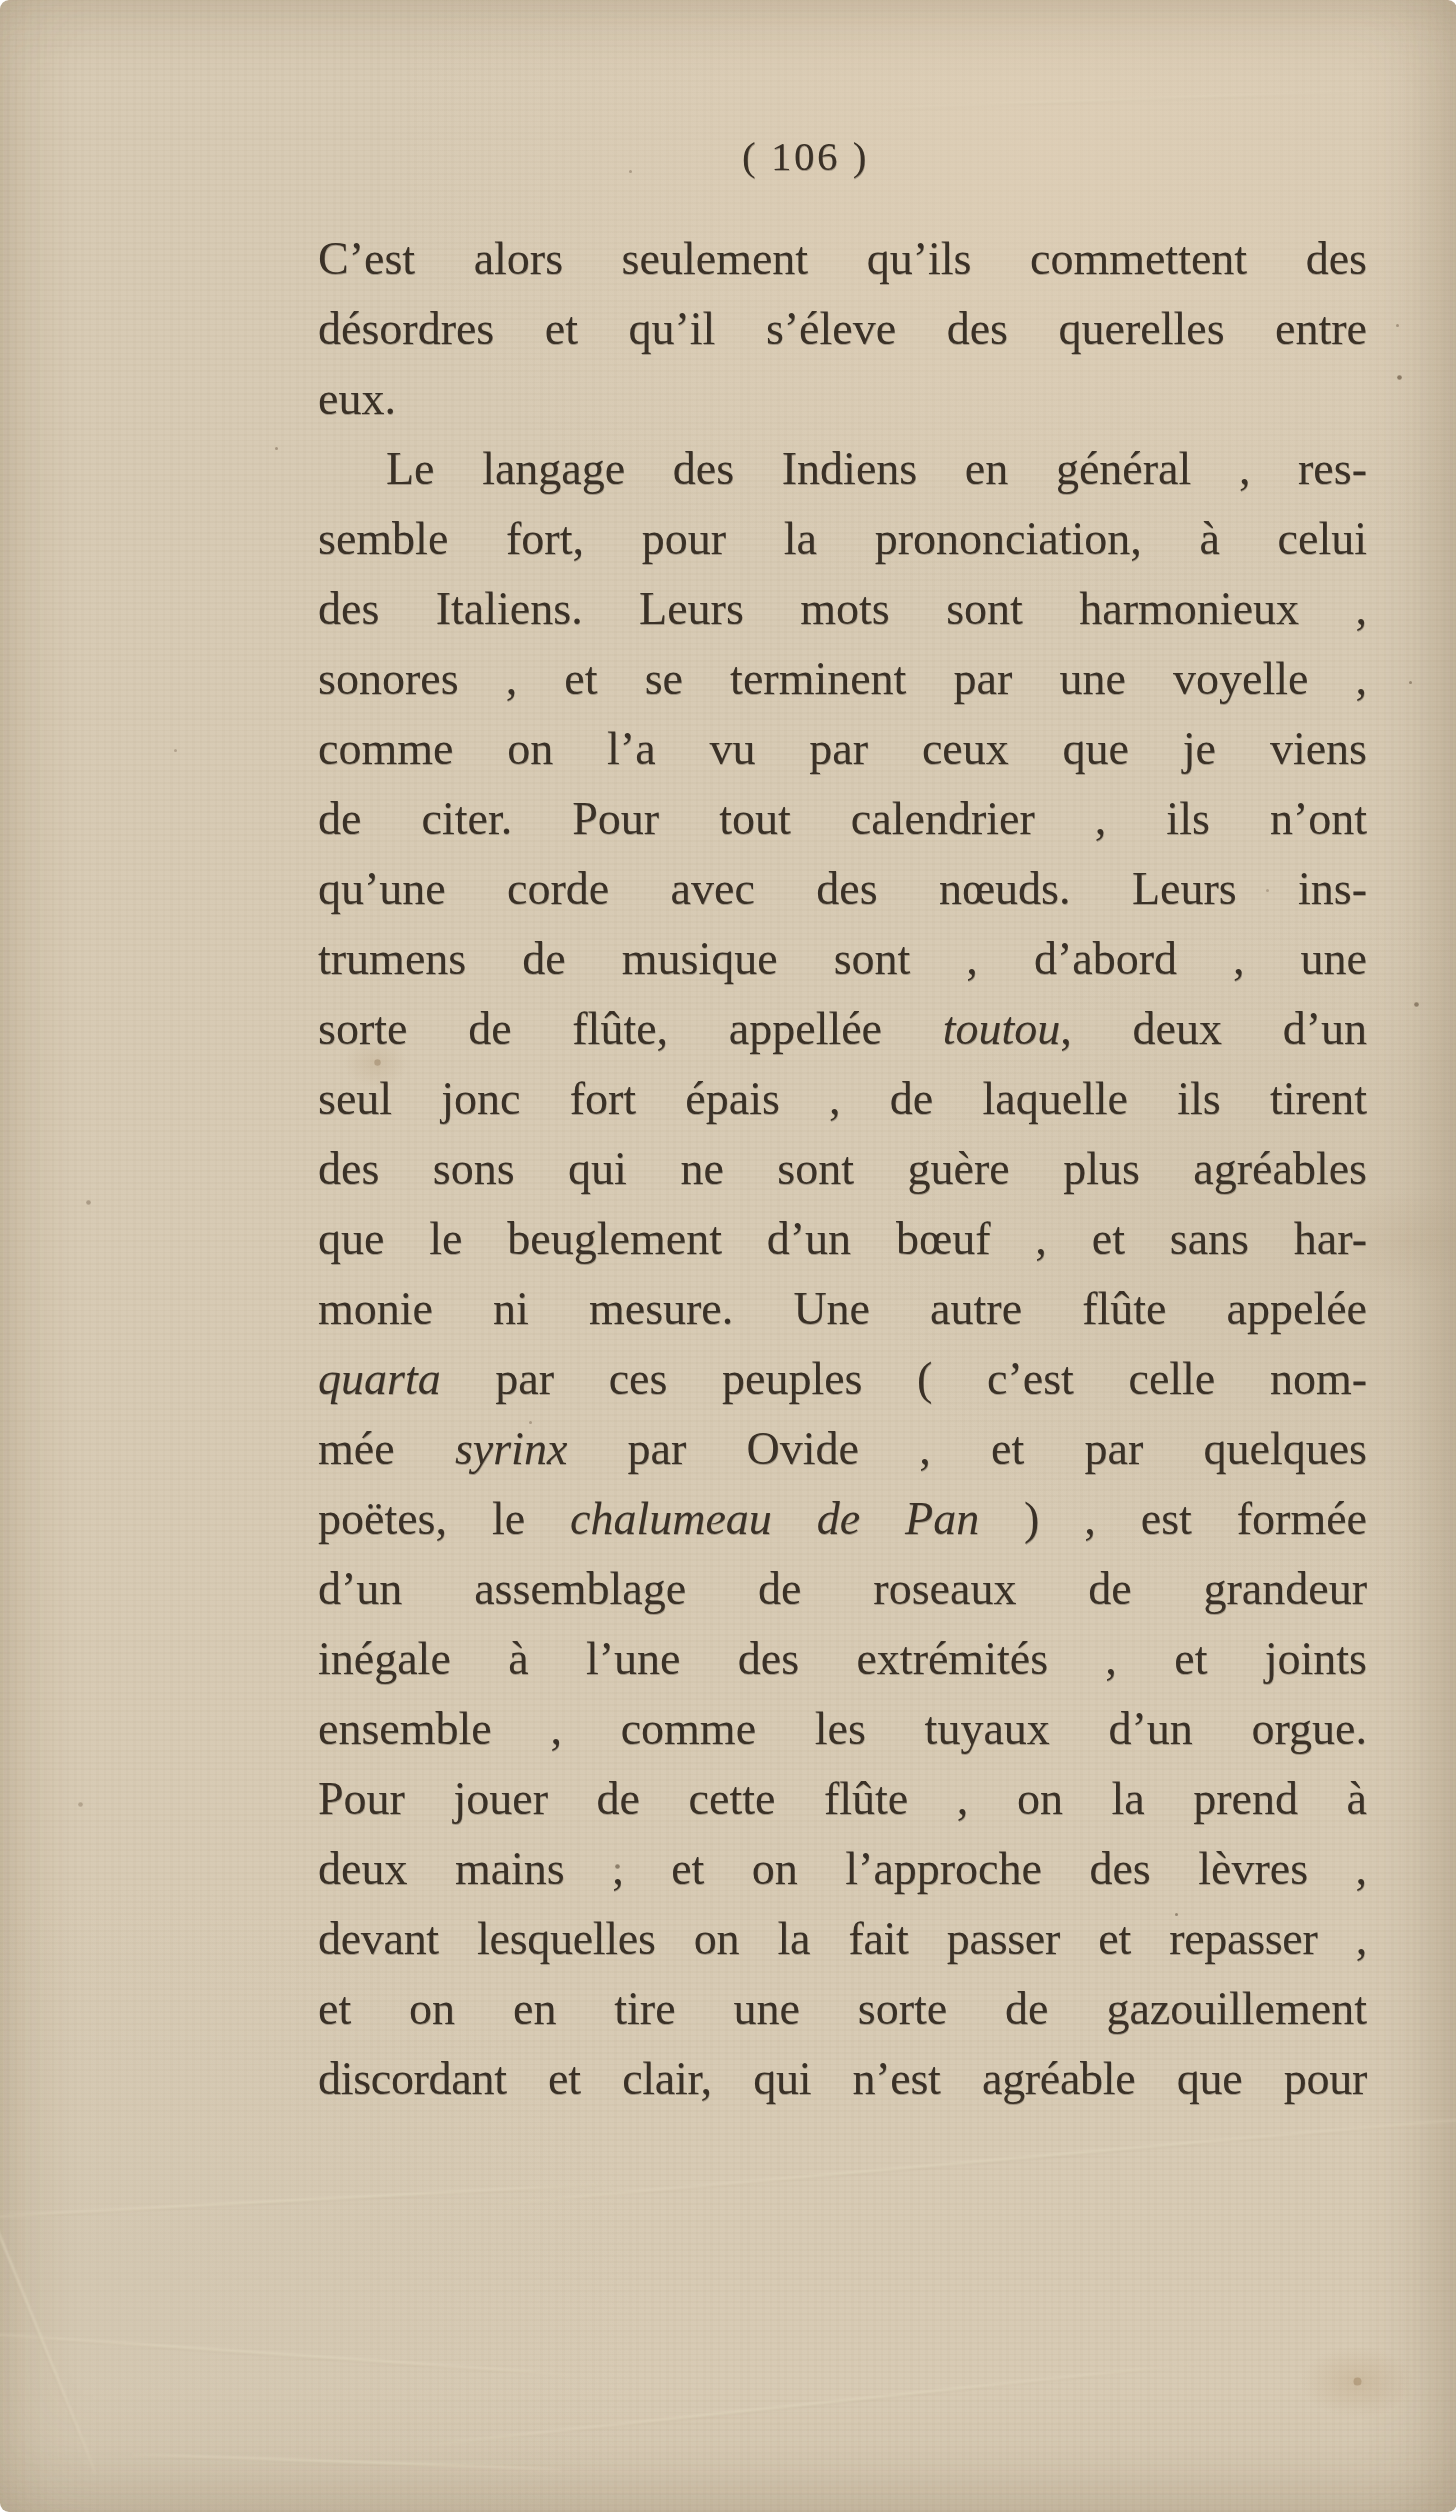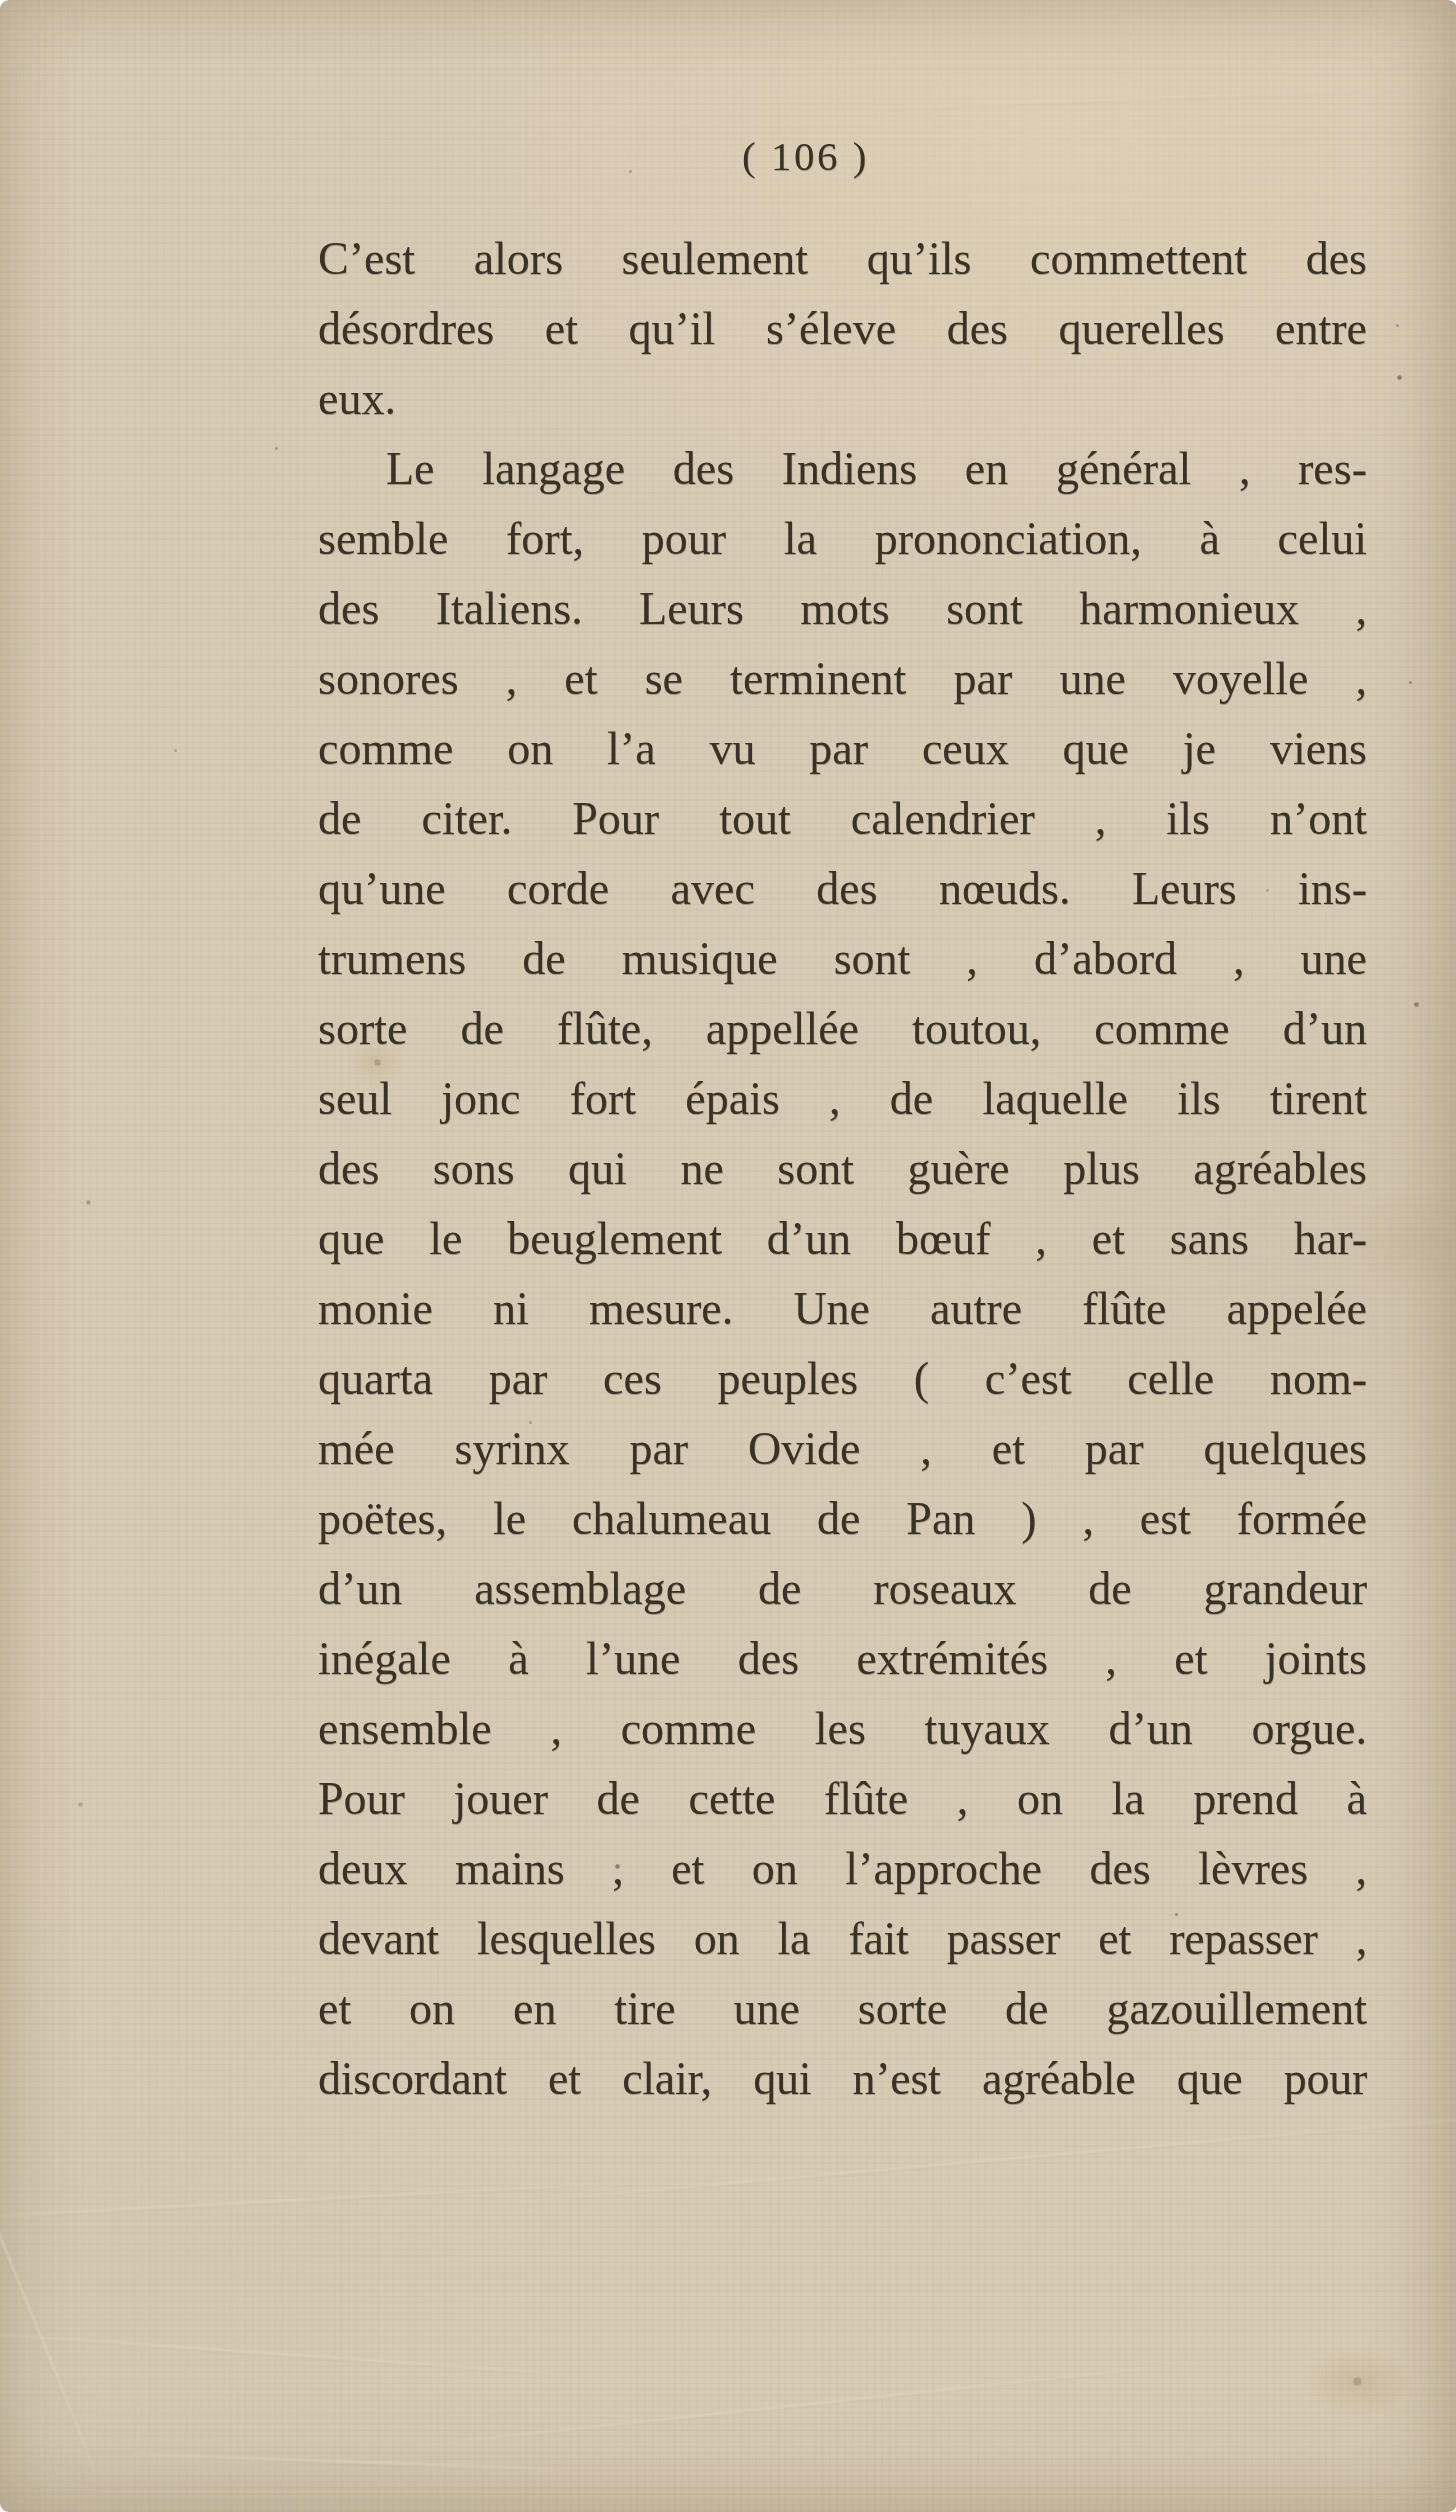--- a/index.html
+++ b/index.html
@@ -54,21 +54,21 @@
     text-shadow: 0.4px 0.7px 0.6px rgba(58,49,39,.33);
   }
   .line {
     text-align: justify;
     text-align-last: justify;
     white-space: normal;
   }
   .line.end  { text-align-last: left; }
   .line.indent { text-indent: 68px; }
   .line.tight { word-spacing: -4.1px; letter-spacing: -0.3px; }
-  .it { }
+  .it { font-style: italic; }
   .crease {
     position: absolute;
     height: 2.5px;
     border-radius: 50%;
     background: linear-gradient(to bottom, rgba(240,230,208,.85), rgba(150,130,100,.28));
     filter: blur(0.8px);
     pointer-events: none;
   }
   .c1 { left: -33px;  top: 2200px; width: 645px;  transform: rotate(-3deg); }
   .c2 { left: 496px;  top: 2159px; width: 1009px; transform: rotate(-5deg); }
@@ -114,21 +114,21 @@
       <div class="line"><span>désordres et qu’il s’éleve des querelles entre</span></div>
       <div class="line end"><span>eux.</span></div>
       <div class="line indent"><span>Le langage des Indiens en général , res-</span></div>
       <div class="line"><span>semble fort, pour la prononciation, à celui</span></div>
       <div class="line"><span>des Italiens. Leurs mots sont harmonieux ,</span></div>
       <div class="line"><span>sonores , et se terminent par une voyelle ,</span></div>
       <div class="line"><span>comme on l’a vu par ceux que je viens</span></div>
       <div class="line"><span>de citer. Pour tout calendrier , ils n’ont</span></div>
       <div class="line"><span>qu’une corde avec des nœuds. Leurs ins-</span></div>
       <div class="line"><span>trumens de musique sont , d’abord , une</span></div>
-      <div class="line"><span>sorte de flûte, appellée </span><span class="it">toutou</span><span>, comme d’un</span></div>
+      <div class="line"><span>sorte de flûte, appellée </span><span class="it">toutou</span><span>, deux d’un</span></div>
       <div class="line"><span>seul jonc fort épais , de laquelle ils tirent</span></div>
       <div class="line"><span>des sons qui ne sont guère plus agréables</span></div>
       <div class="line"><span>que le beuglement d’un bœuf , et sans har-</span></div>
       <div class="line"><span>monie ni mesure. Une autre flûte appelée</span></div>
       <div class="line"><span class="it">quarta</span><span> par ces peuples ( c’est celle nom-</span></div>
       <div class="line"><span>mée </span><span class="it">syrinx</span><span> par Ovide , et par quelques</span></div>
       <div class="line"><span>poëtes, le </span><span class="it">chalumeau de Pan</span><span> ) , est formée</span></div>
       <div class="line"><span>d’un assemblage de roseaux de grandeur</span></div>
       <div class="line"><span>inégale à l’une des extrémités , et joints</span></div>
       <div class="line"><span>ensemble , comme les tuyaux d’un orgue.</span></div>

